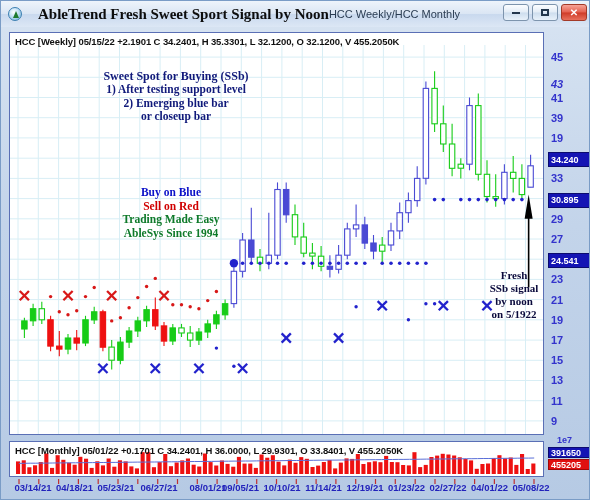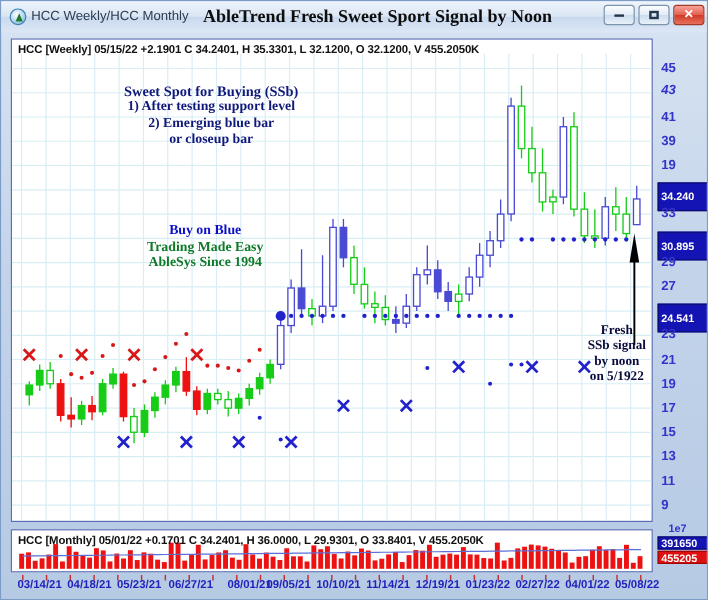--- a/index.html
+++ b/index.html
@@ -103,21 +103,21 @@
   
   #price-axis {
     position: absolute; left: 546px; top: 31px; width: 44px; height: 403px;
   }
   .axtick {
     position: absolute; left: 4px;
     font-size: 11px; font-weight: bold; color: #3333cc;
     white-space: nowrap;
   }
   .axbox {
-    position: absolute; left: 1px; width: 43px; height: 24px;
+    position: absolute; left: 1px; width: 43px; height: 15px;
     background: #1414b4; color: #ffffff;
     font-size: 9px; font-weight: bold;
     display: flex; align-items: center; padding-left: 2px;
     border: 1px solid #0b0b6e;
     overflow: hidden;
   }
   #vol-axis {
     position: absolute; left: 546px; top: 434px; width: 44px; height: 44px;
   }
   #vol-e7 {
@@ -146,22 +146,22 @@
     position: absolute; left: 0; top: 0; width: 535px; height: 5px;
   }
 </style>
 </head>
 <body>
 
 <div id="app">
 
   <div id="titlebar">
     <div id="app-icon"></div>
+    <div id="win-main-title">AbleTrend Fresh Sweet Sport Signal by Noon</div>
     <div id="win-doc-title">HCC Weekly/HCC Monthly</div>
-    <div id="win-main-title">AbleTrend Fresh Sweet Sport Signal by Noon</div>
     <div class="winbtns">
       <div class="winbtn">
         <span class="min-glyph"></span>
       </div>
       <div class="winbtn">
         <span class="max-glyph"></span>
       </div>
       <div class="winbtn close">
         <span>✕</span>
       </div>
@@ -423,34 +423,35 @@
 
   <div class="annot" id="annot-ssb">
     <div class="l1">Sweet Spot for Buying (SSb)</div>
     <div>1) After testing support level</div>
     <div>2) Emerging blue bar</div>
     <div>or closeup bar</div>
   </div>
 
   <div class="annot" id="annot-legend">
     <div class="c-blue">Buy on Blue</div>
+    <div class="c-red">Sell on Red</div>
     <div class="c-green">Trading Made Easy</div>
     <div class="c-green">AbleSys Since 1994</div>
   </div>
 
   <div class="annot" id="annot-fresh">
     <div>Fresh</div>
     <div>SSb signal</div>
     <div>by noon</div>
     <div>on 5/1922</div>
   </div>
 
   <div id="price-axis">
       <div class="axtick" style="top: 19.1053px;">45</div>
-      <div class="axtick" style="top: 37px; font-style: italic;">43</div>
+      <div class="axtick" style="top: 46px; font-style: italic;">43</div>
       <div class="axtick" style="top: 59.5263px;">41</div>
       <div class="axtick" style="top: 79.7368px;">39</div>
       <div class="axtick" style="top: 99.9474px;">19</div>
       <div class="axbox" style="top: 120.158px;">34.240</div>
       <div class="axtick" style="top: 140.368px;">33</div>
       <div class="axbox" style="top: 160.579px;">30.895</div>
       <div class="axtick" style="top: 180.789px;">29</div>
       <div class="axtick" style="top: 201px;">27</div>
       <div class="axbox" style="top: 221.211px;">24.541</div>
       <div class="axtick" style="top: 241.421px;">23</div>

